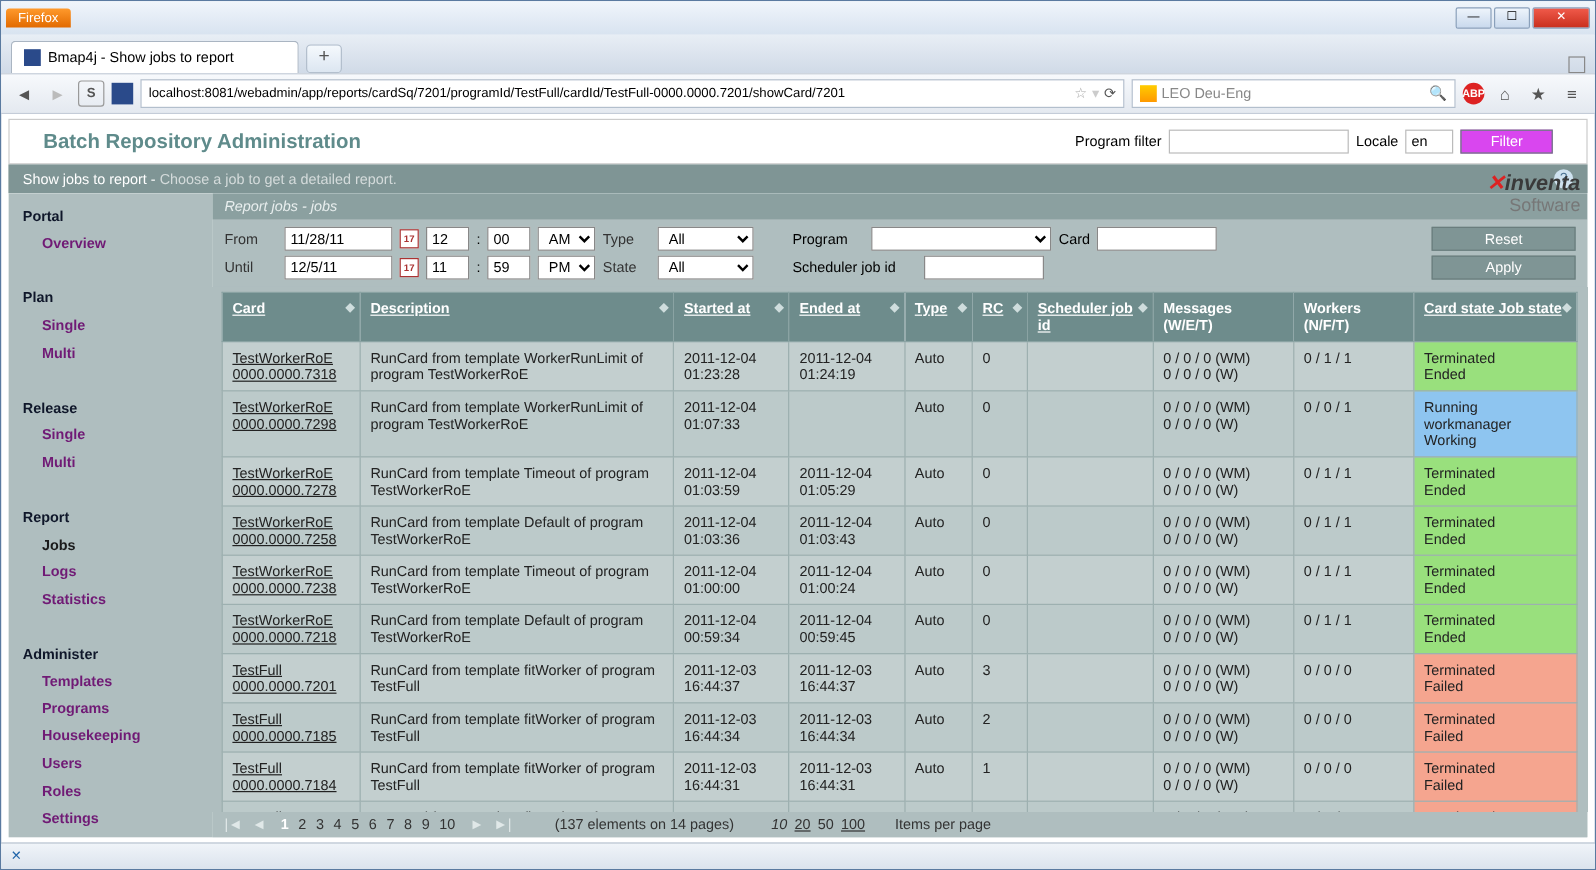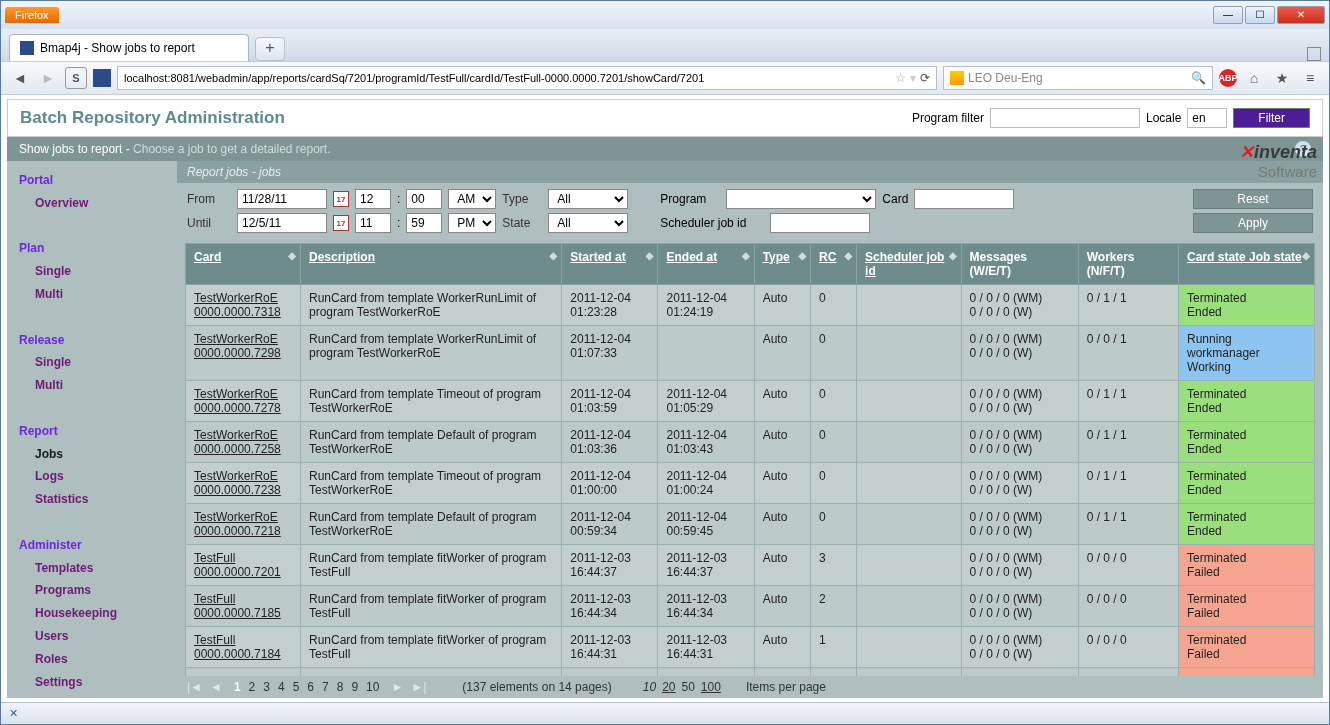--- a/index.html
+++ b/index.html
@@ -13,31 +13,31 @@
 .tabbar { background: linear-gradient(#e8eef5, #d0dae7); height: 32px; display: flex; align-items: flex-end; padding: 0 8px; gap: 6px; }
 .tab { background: #fff; border: 1px solid #aab5c2; border-bottom: none; border-radius: 4px 4px 0 0; padding: 6px 10px; display: flex; align-items: center; gap: 6px; width: 240px; font-size: 12px; }
 .tab-add { width: 30px; height: 24px; background: linear-gradient(#f5f9fd,#dce6f1); border: 1px solid #b3bfcd; border-radius: 4px; text-align: center; font-size: 16px; line-height: 20px; color: #555; }
 .addrbar { background: linear-gradient(#f7f9fc,#e4e9f0); border-top: 1px solid #c4ccd8; border-bottom: 1px solid #c4ccd8; height: 34px; display: flex; align-items: center; padding: 0 8px; gap: 6px; }
 .nav-btn { width: 22px; height: 22px; display: flex; align-items: center; justify-content: center; color: #555; font-size: 14px; border: 1px solid transparent; border-radius: 3px; }
 .nav-btn.disabled { color: #bbb; }
 .url { flex: 1; border: 1px solid #b3bfcd; background: #fff; height: 24px; padding: 0 6px; font-size: 12px; display: flex; align-items: center; }
 .url input { border: none; flex: 1; outline: none; font-size: 11px; }
 .search-box { width: 270px; border: 1px solid #b3bfcd; background: #fff; height: 24px; padding: 0 6px; font-size: 12px; display: flex; align-items: center; gap: 4px; color: #888; }
 .content { flex: 1; display: flex; flex-direction: column; overflow: hidden; position: relative; }
-.app-top { background: #fff; border: 1px solid #ccc; margin: 4px 6px 0 6px; padding: 8px 12px; display: flex; align-items: flex-end; }
+.app-top { background: #fff; border: 1px solid #ccc; margin: 4px 6px 0 6px; padding: 8px 28px; display: flex; align-items: flex-end; }
 .app-title { color: #5f8b8b; font-size: 17px; font-weight: bold; }
 .top-filters { margin-left: auto; display: flex; align-items: center; gap: 6px; font-size: 12px; }
 .top-filters input, .top-filters select { border: 1px solid #bbb; height: 20px; padding: 0 4px; font-size: 12px; }
-.filter-btn { background: #4c1d95; color: #fff; border: 1px solid #6a7d7d; padding: 2px 24px; font-size: 12px; }
+.filter-btn { background: #d946ef; color: #fff; border: 1px solid #6a7d7d; padding: 2px 24px; font-size: 12px; }
 .subheader { background: #7f9595; color: #fff; padding: 4px 12px; margin: 0 6px; font-size: 12px; display: flex; align-items: center; }
 .subheader .faded { color: #d4dbdb; }
 .help-icon { margin-left: auto; width: 16px; height: 16px; background: #cfe2ef; border-radius: 50%; color: #4a7090; font-size: 11px; text-align: center; line-height: 16px; }
 .main { flex: 1; display: flex; margin: 0 6px 4px 6px; overflow: hidden; }
 .sidebar { width: 170px; background: #afbebf; padding: 8px 12px; color: #fff; font-size: 12px; line-height: 1.9; }
-.sidebar .group { color: #6d28d9; font-weight: bold; }
+.sidebar .group { color: #0f172a; font-weight: bold; }
 .sidebar .item { color: #701a75; padding-left: 16px; font-weight: bold; cursor: pointer; }
 .sidebar .item.active { color: #1a1a1a; }
 .workarea { flex: 1; background: #afbebf; display: flex; flex-direction: column; overflow: hidden; }
 .crumb { background: #8ba0a0; color: #e8eeee; font-style: italic; padding: 4px 10px; font-size: 12px; }
 .filters { background: #afbebf; padding: 6px 10px; display: flex; flex-direction: column; gap: 4px; font-size: 12px; }
 .filter-row { display: flex; align-items: center; gap: 6px; }
 .filter-row label { width: 44px; color: #333; }
 .filter-row .lbl2 { width: 40px; text-align: left; color: #333; }
 .filter-row input, .filter-row select { border: 1px solid #888; background: #fff; height: 20px; padding: 0 4px; font-size: 12px; }
 .dateinp { width: 90px; }

